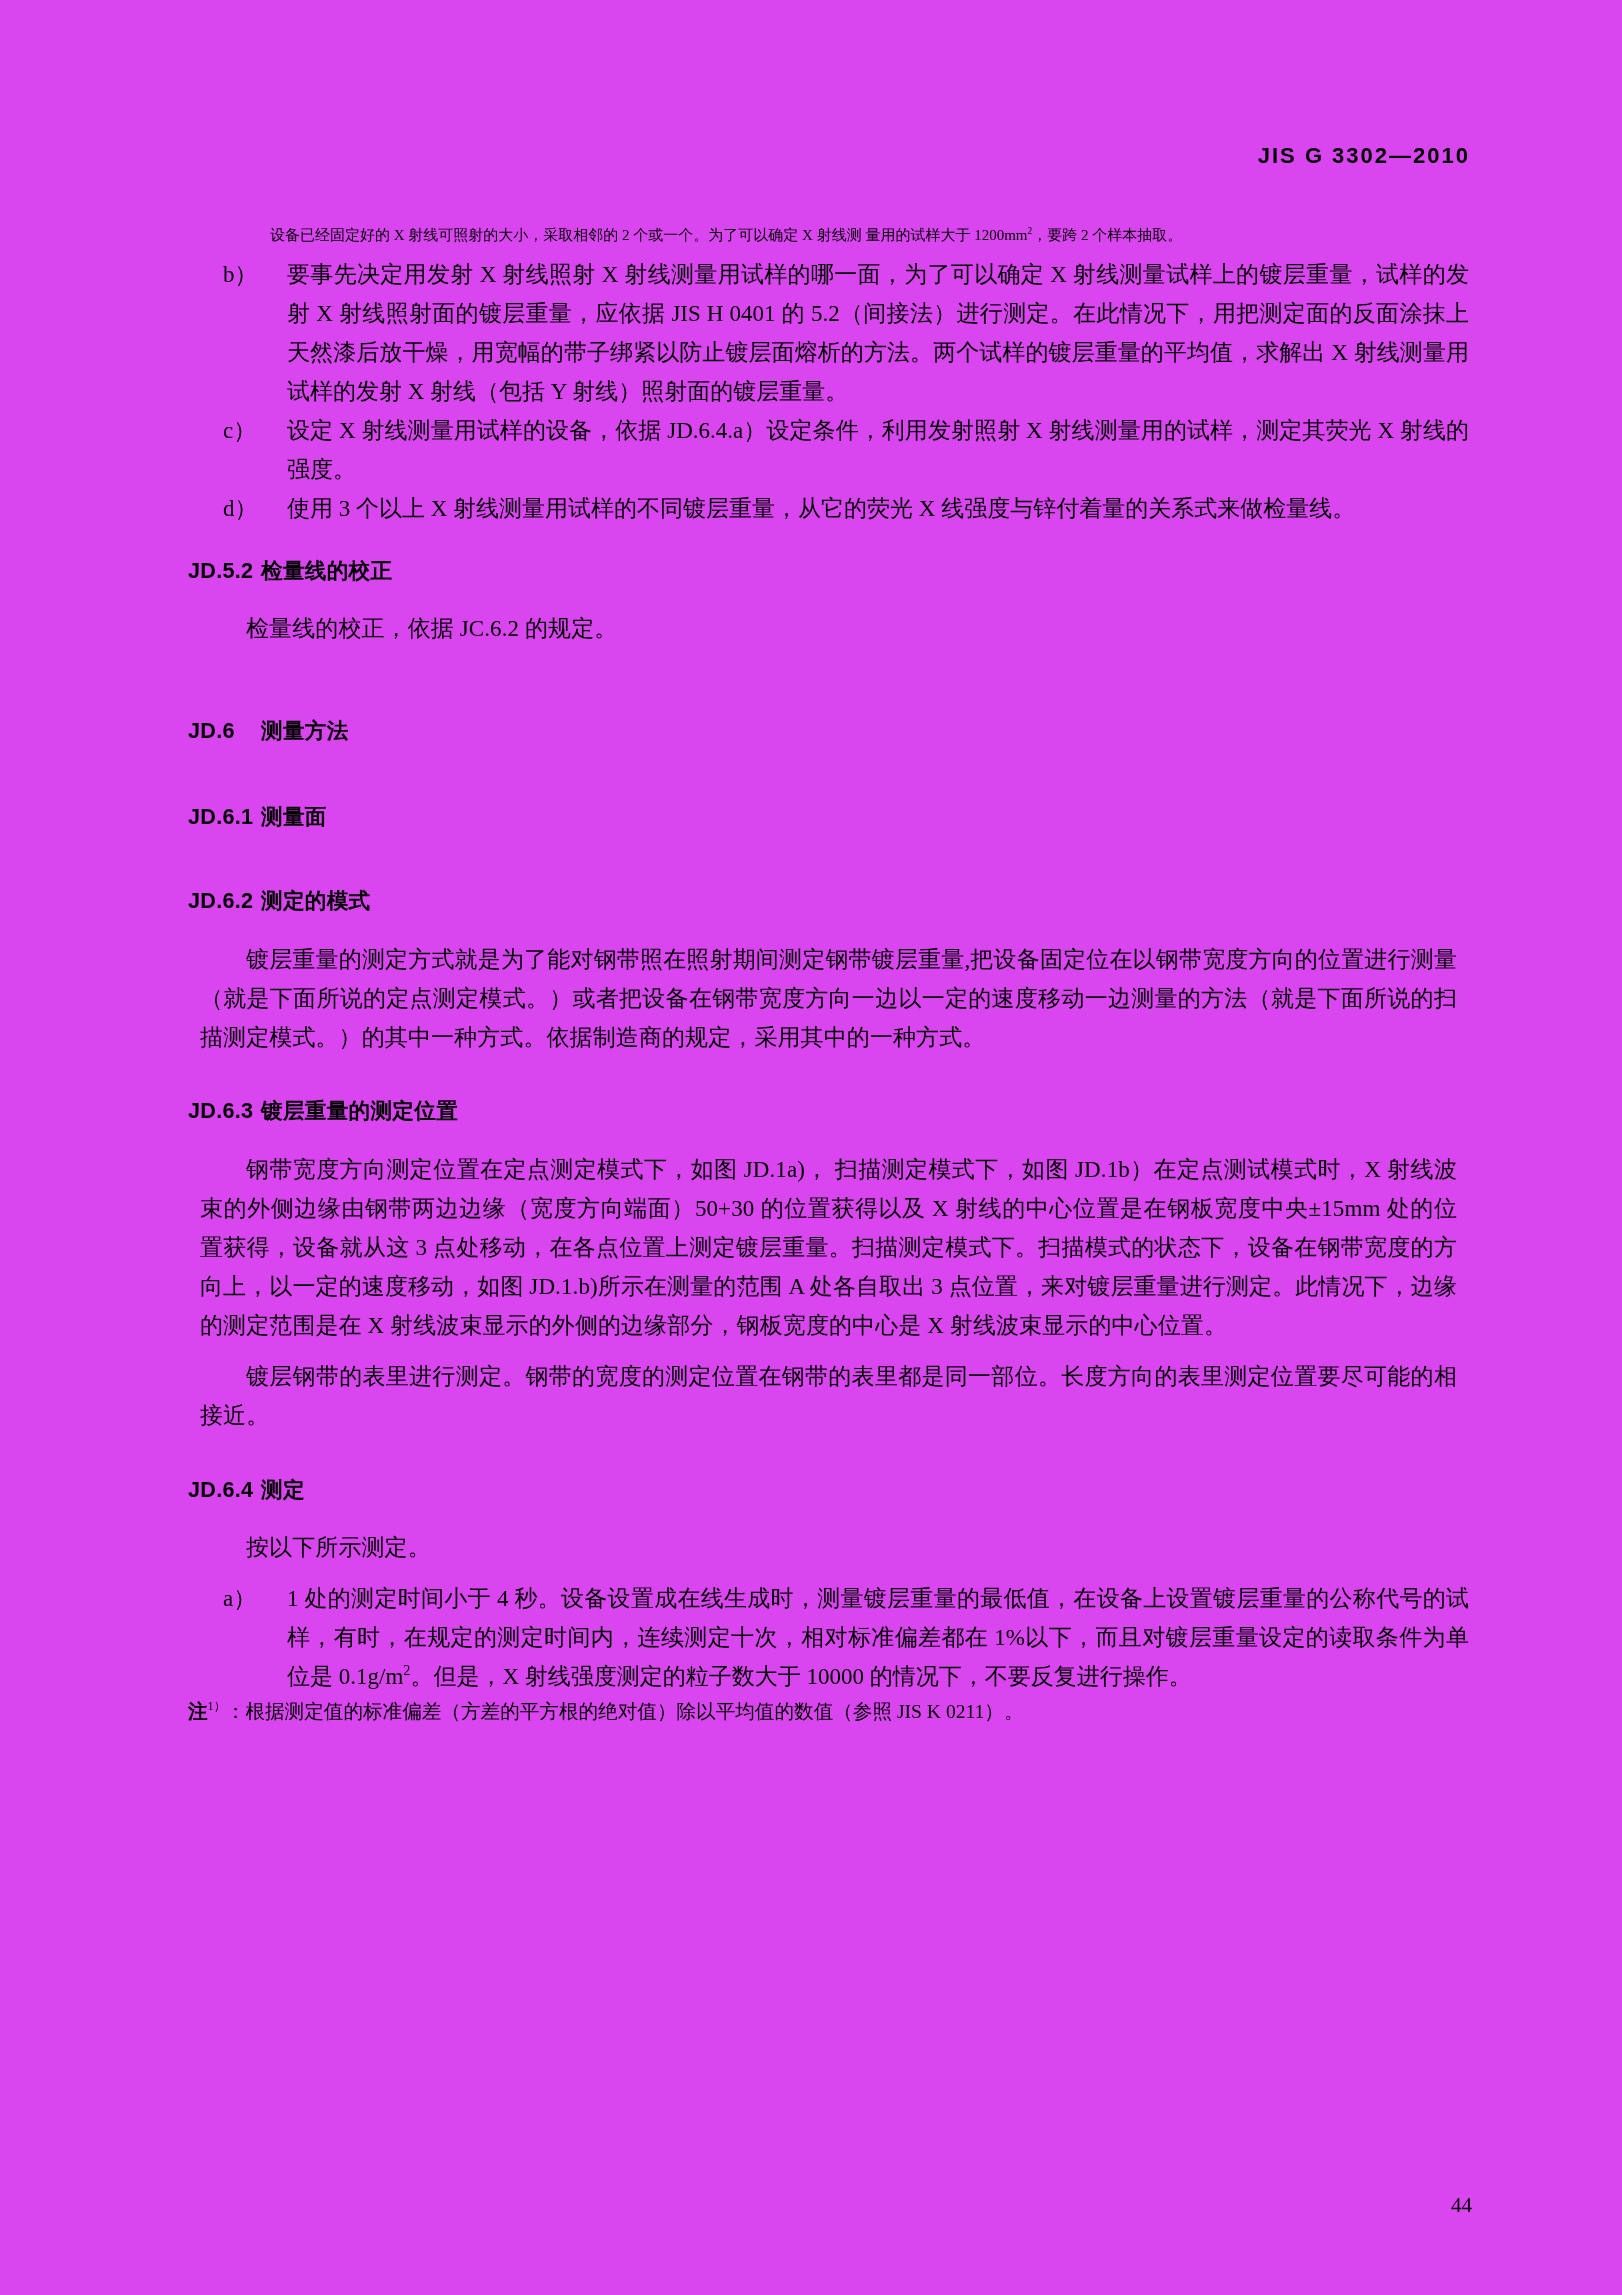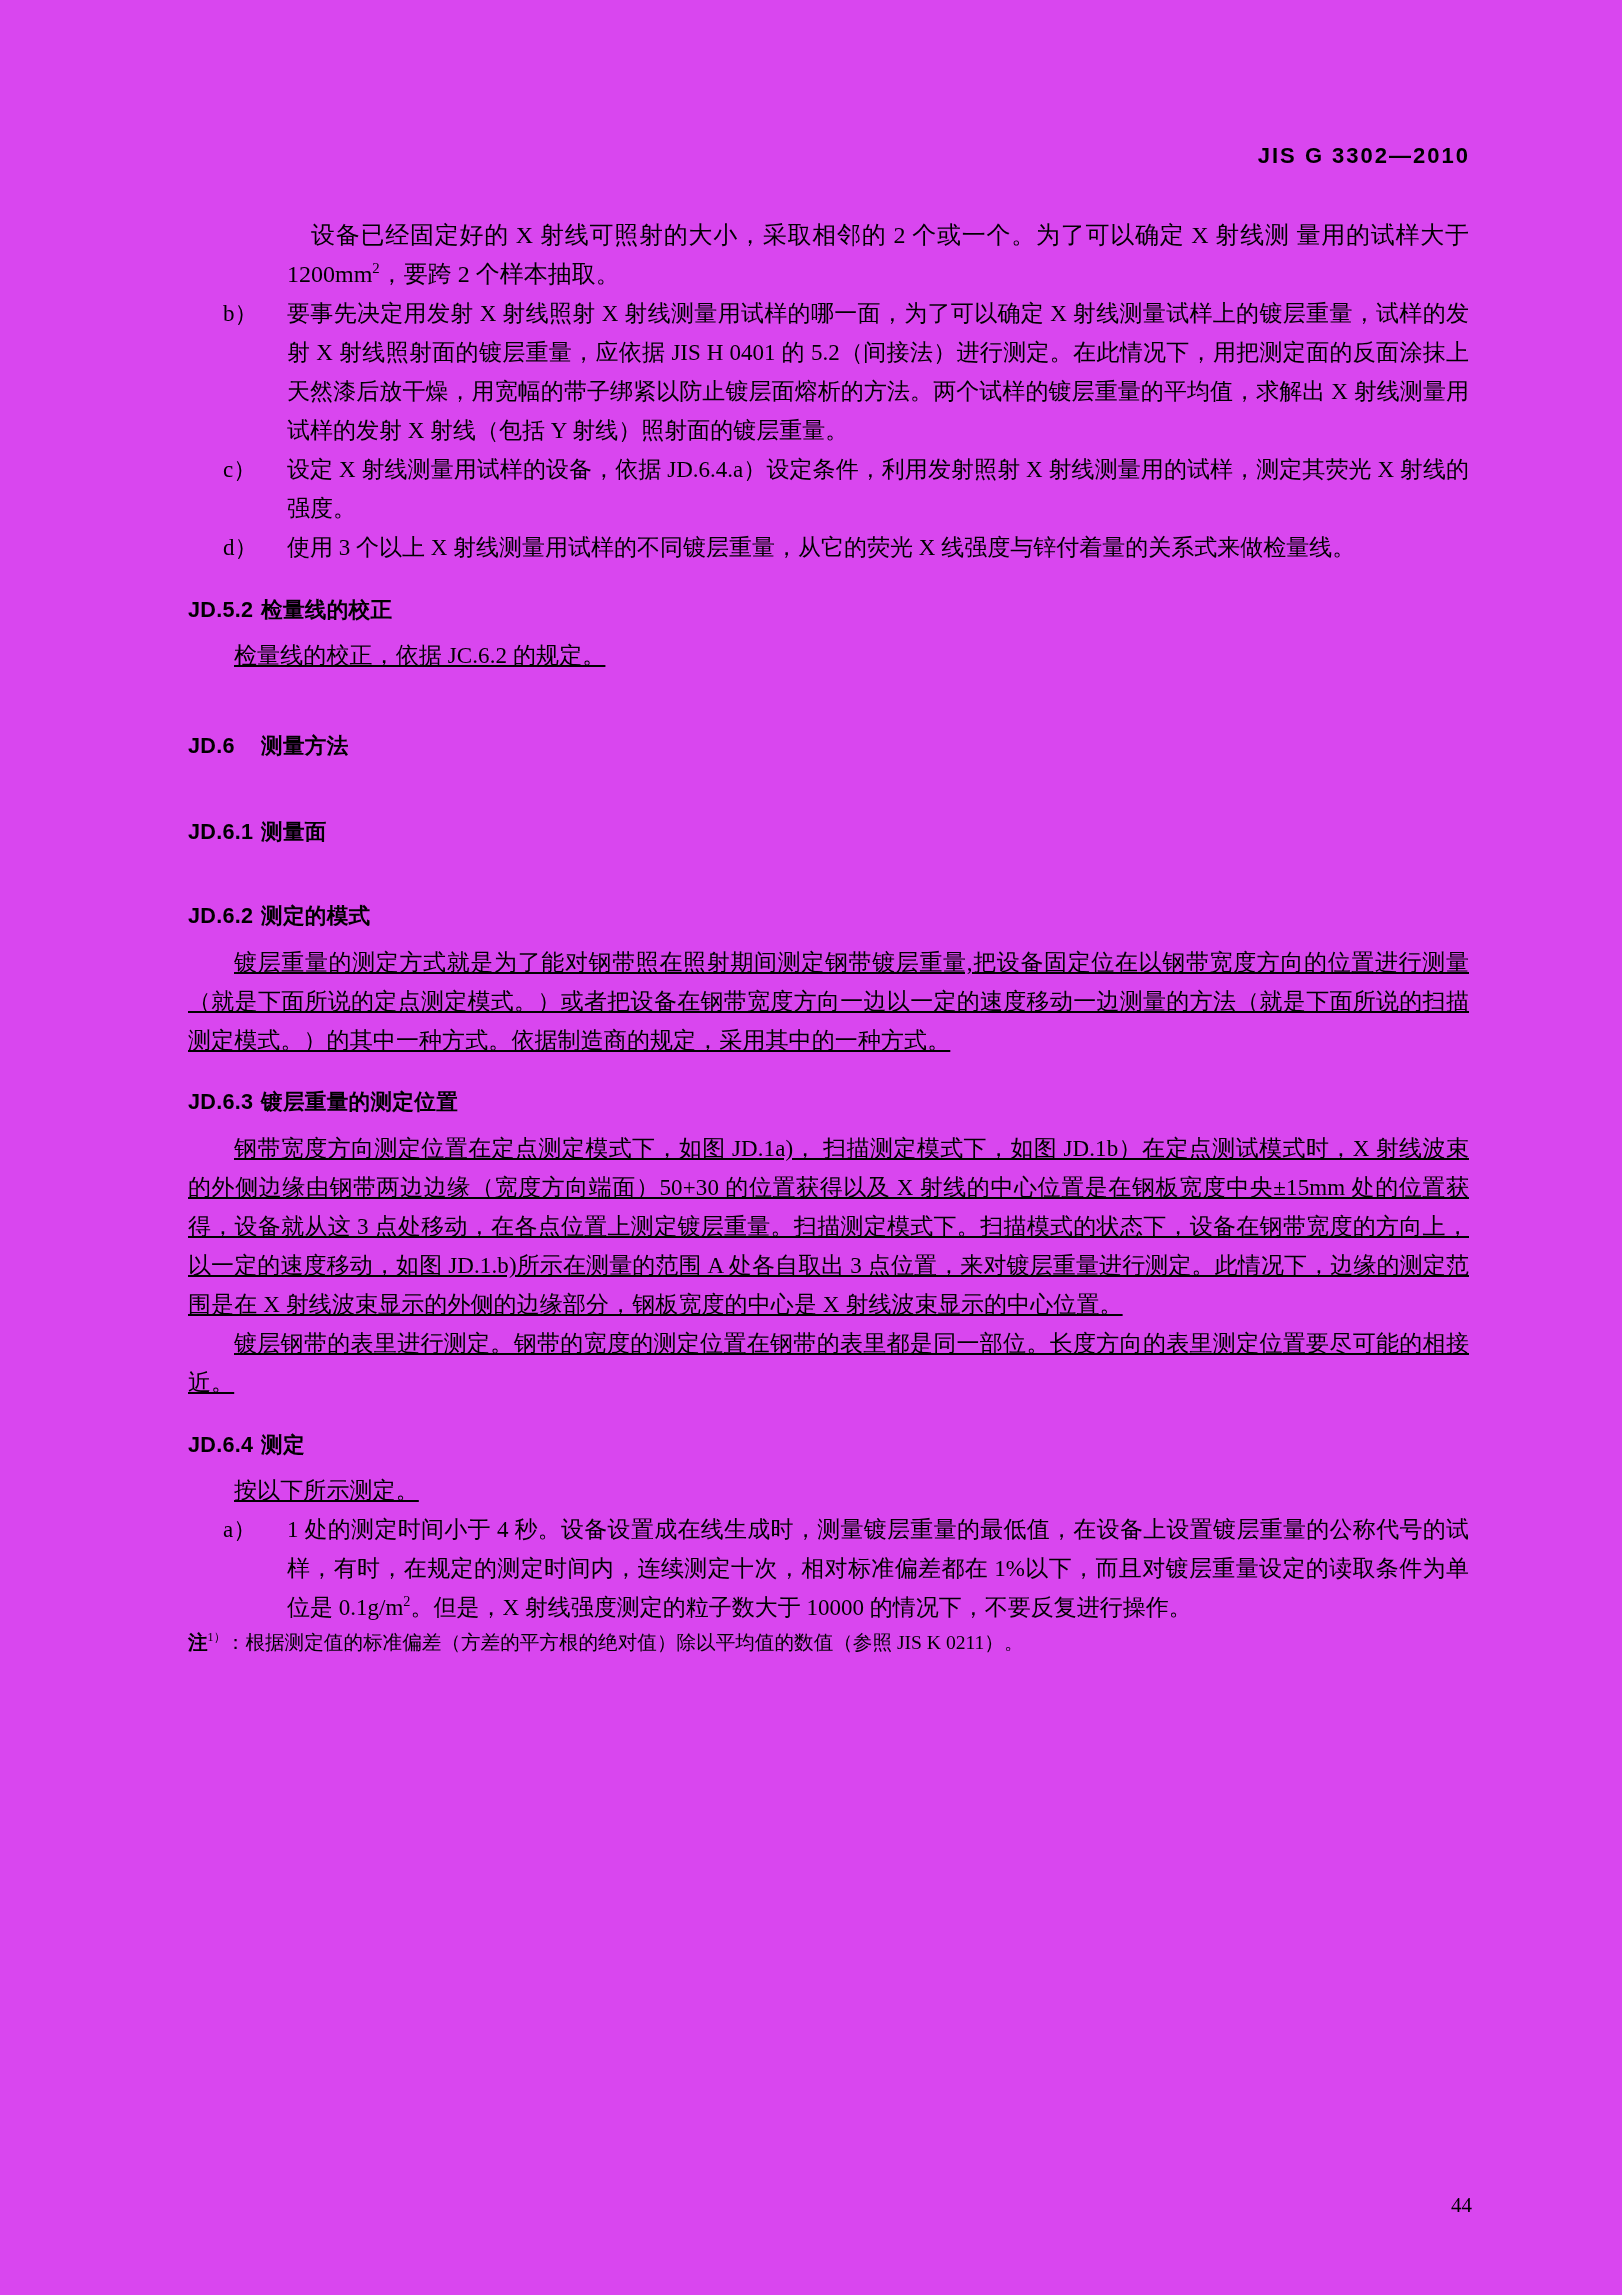--- a/index.html
+++ b/index.html
@@ -33,22 +33,21 @@
 
   
   .content {
     position: absolute;
     top: 216px;
     left: 188px;
     width: 1281px;
   }
 
   p, div.block {
-    margin: 0;
-    text-decoration: underline;
+    margin: 12px;
   }
 
   
   .para {
     font-size: 23px;
     line-height: 39px;
     text-align: justify;
     text-justify: inter-ideograph;
     letter-spacing: 0.1px;
   }
@@ -84,22 +83,22 @@
     white-space: nowrap;
   }
   .listitem .itemtext {
     flex: 1 1 auto;
     text-align: justify;
     text-justify: inter-ideograph;
   }
 
   
   .cont {
-    margin-left: 99px;
-    font-size: 24px;
+    margin-left: 67px;
+    font-size: 15px;
     line-height: 39px;
     text-align: justify;
     text-justify: inter-ideograph;
     text-indent: 1em;
   }
 
   .spacer-sm { height: 11.8px; }
   .spacer-md { height: 27.5px; }
   .spacer-lg { height: 42px; }
   .spacer-xl { height: 56px; }

